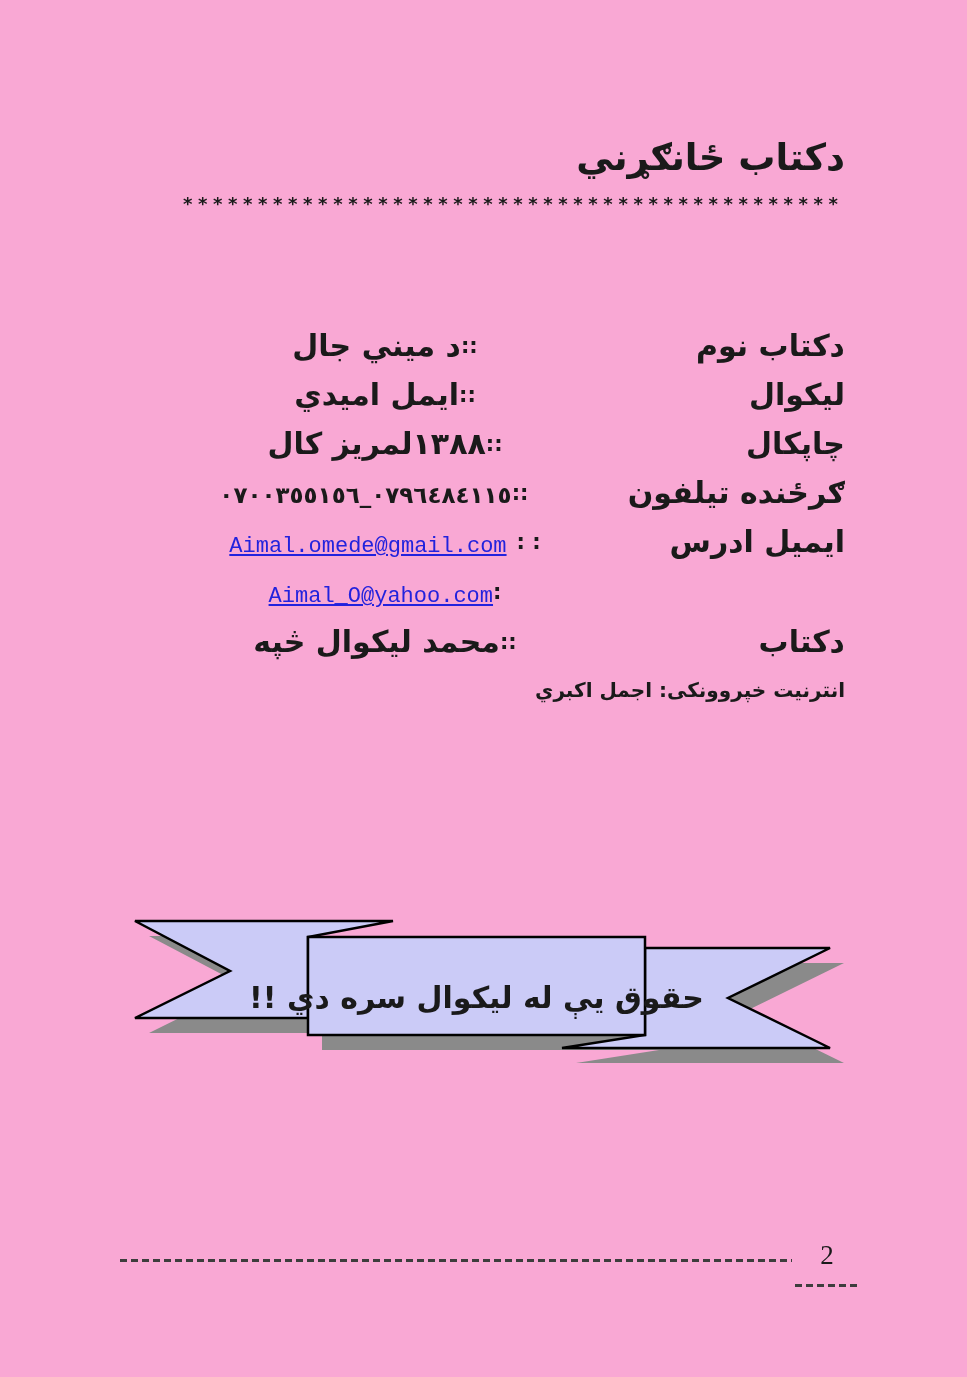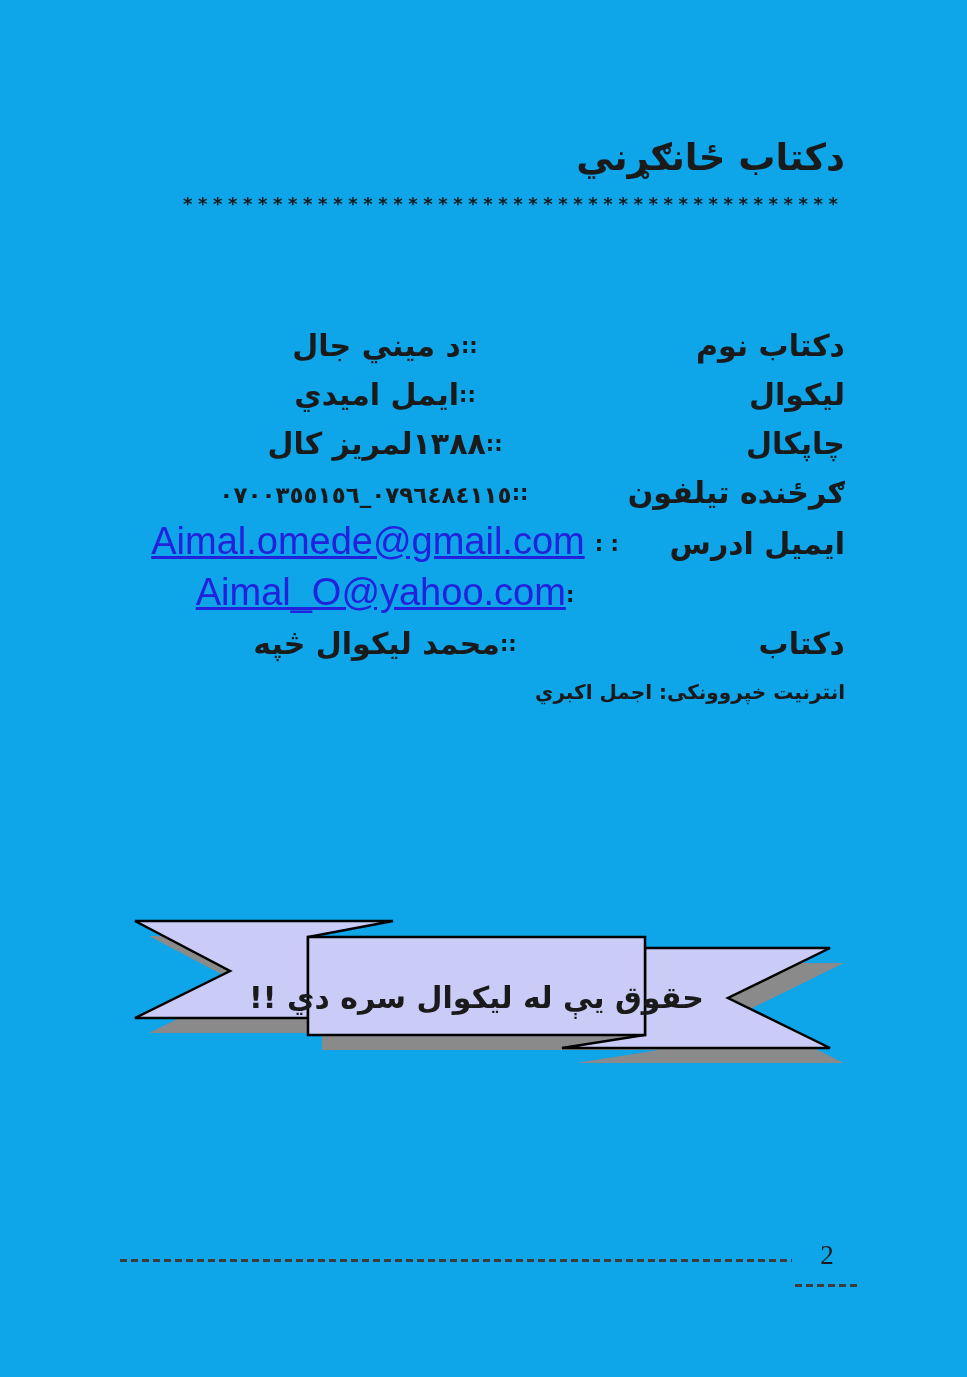--- a/index.html
+++ b/index.html
@@ -1,20 +1,20 @@
 <!DOCTYPE html>
 <html lang="ps"><head>
 <meta charset="utf-8">
 <style>
   html,body{margin:0;padding:0;background:#e8e8e8;}
   .page{
     position:relative;
     width:967px;height:1377px;
     margin:0 auto;
-    background:#0ea5e9;
+    background:#f9a8d4;
     overflow:hidden;
     font-family:"DejaVu Sans","DejaVu Serif",sans-serif;
     color:#1a1a1a;
   }
   
   .doc-title{
     position:absolute;top:136px;right:122px;
     font-size:37px;font-weight:700;
     direction:rtl;white-space:nowrap;
   }
@@ -32,22 +32,22 @@
     display:flex;align-items:baseline;
     min-height:45px;
     font-size:30px;font-weight:600;
     line-height:45px;
   }
   .detail-row .label{flex:0 0 195px;text-align:right;white-space:nowrap;}
   .detail-row .val-cell{flex:1;text-align:center;white-space:nowrap;}
   .sep{font-size:21px;font-weight:700;position:relative;top:-3px;}
   .sep.gapped{margin-inline-end:10px;}
   .email-link{
-    font-family:Liberation Sans, sans-serif;
-    font-weight:400;font-size:38px;
+    font-family:Liberation Mono, monospace;
+    font-weight:400;font-size:22px;
     text-decoration:underline;
     direction:ltr;unicode-bidi:isolate;display:inline-block;
   }
   .phone-val{direction:ltr;unicode-bidi:isolate;display:inline-block;font-size:23px;}
   .row-full{display:block;text-align:start;font-size:20px;font-weight:600;
     line-height:45px;white-space:nowrap;}
   
   .banner{position:absolute;left:120px;top:903px;width:730px;height:180px;}
   .banner svg{position:absolute;left:0;top:0;}
   .banner-text{

